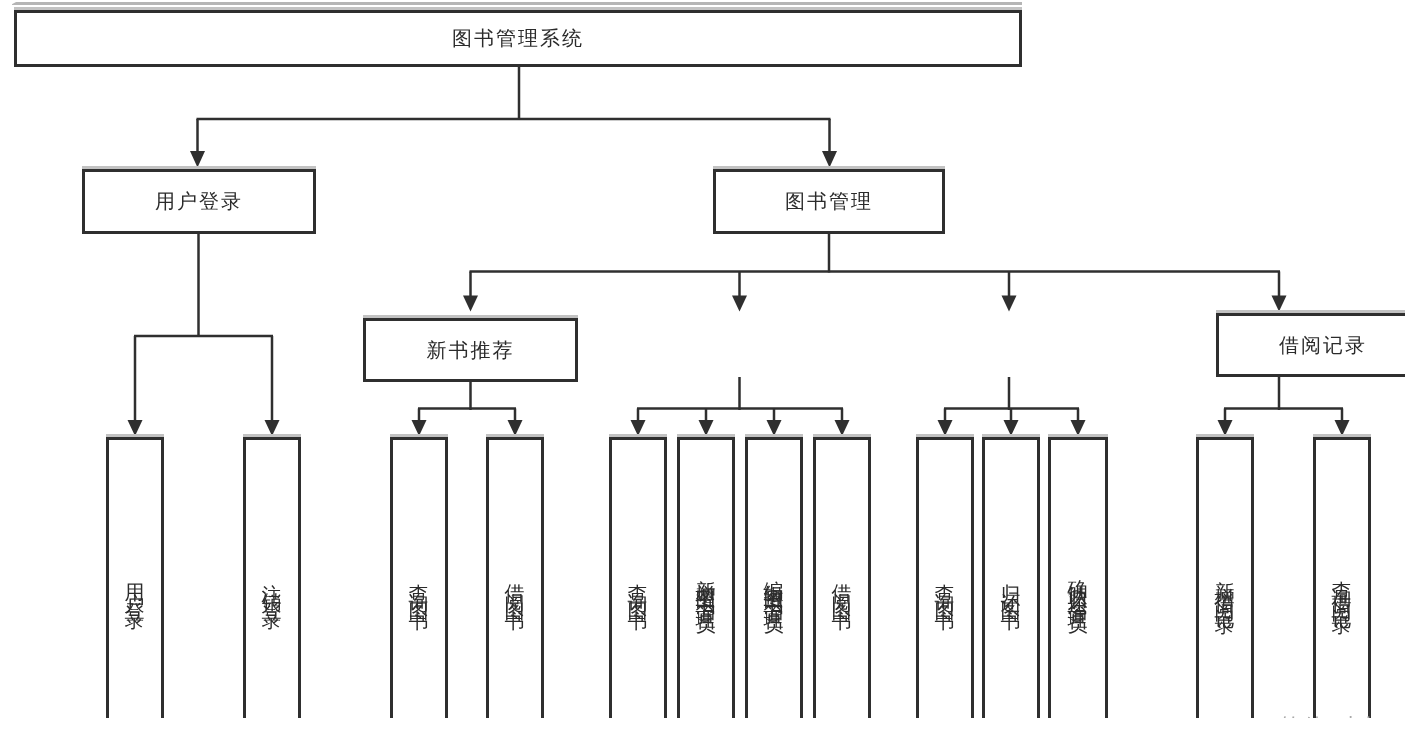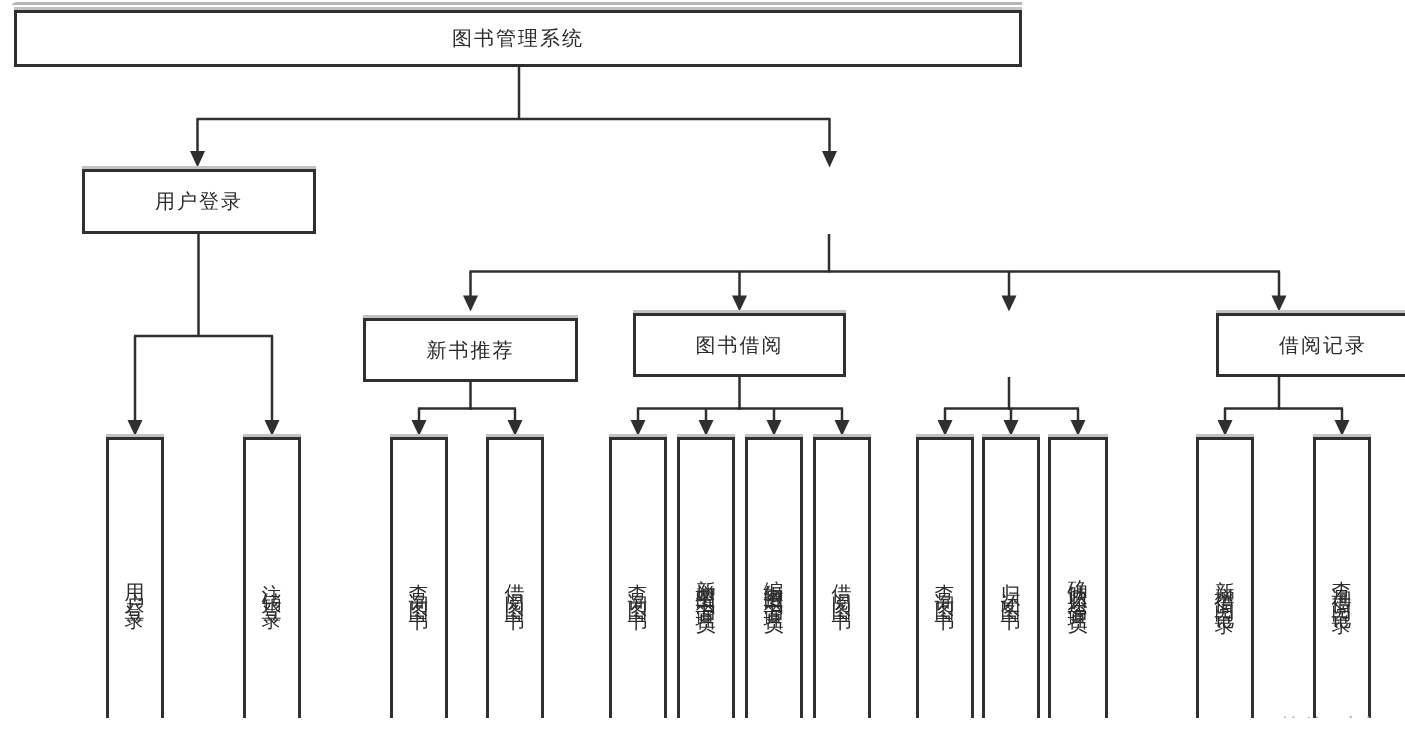--- a/index.html
+++ b/index.html
@@ -129,26 +129,26 @@
     <path class="ah" d="M1334.5,420 L1349.5,420 L1342,436 Z"></path>
   </svg>
 
   <div class="node" style="left:14px;top:10px;width:1008px;height:57px">
     <span class="hlabel">图书管理系统</span>
   </div>
 
   <div class="node" style="left:82px;top:169px;width:234px;height:65px">
     <span class="hlabel">用户登录</span>
   </div>
+  <div class="node" style="left:713px;top:169px;width:232px;height:65px">
+    <span class="hlabel">图书管理</span>
+  </div>
 
   <div class="node" style="left:363px;top:318px;width:215px;height:64px">
     <span class="hlabel">新书推荐</span>
-  </div>
-  <div class="node" style="left:633px;top:313px;width:213px;height:64px">
-    <span class="hlabel">图书借阅</span>
   </div>
   <div class="node" style="left:1216px;top:313px;width:214px;height:64px">
     <span class="hlabel">借阅记录</span>
   </div>
 
   <div class="node" style="left:106px;top:437px;width:58px;height:298px">
     <span class="vlabel">用户登录</span>
   </div>
   <div class="node" style="left:243px;top:437px;width:58px;height:298px">
     <span class="vlabel">注销登录</span>

